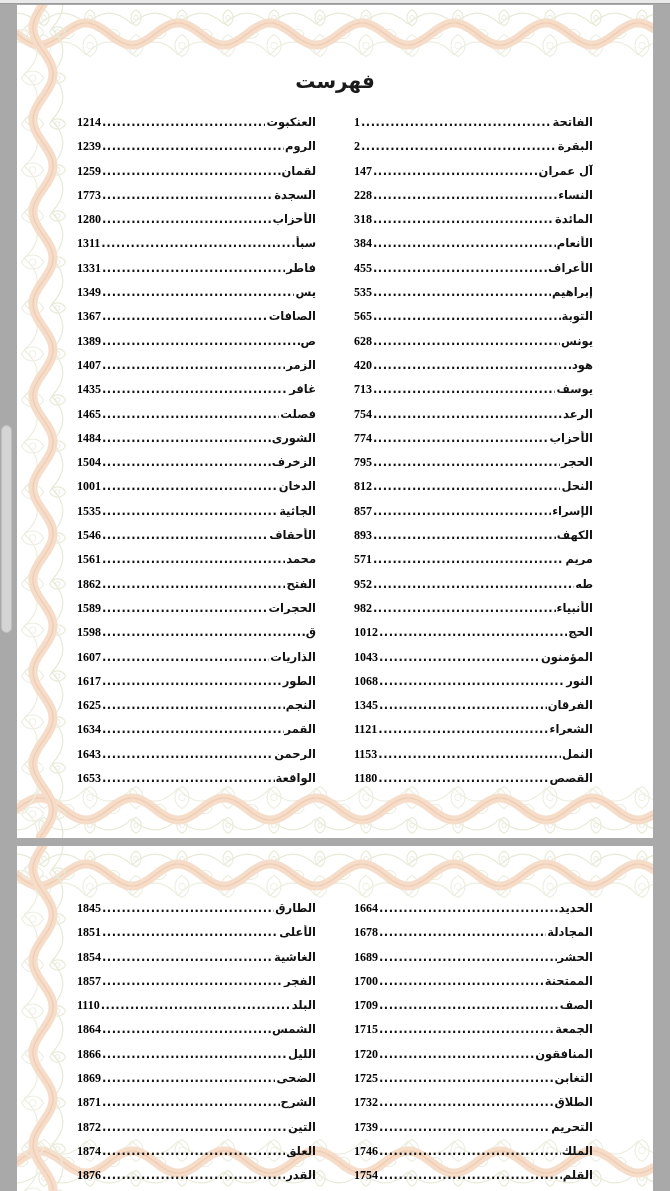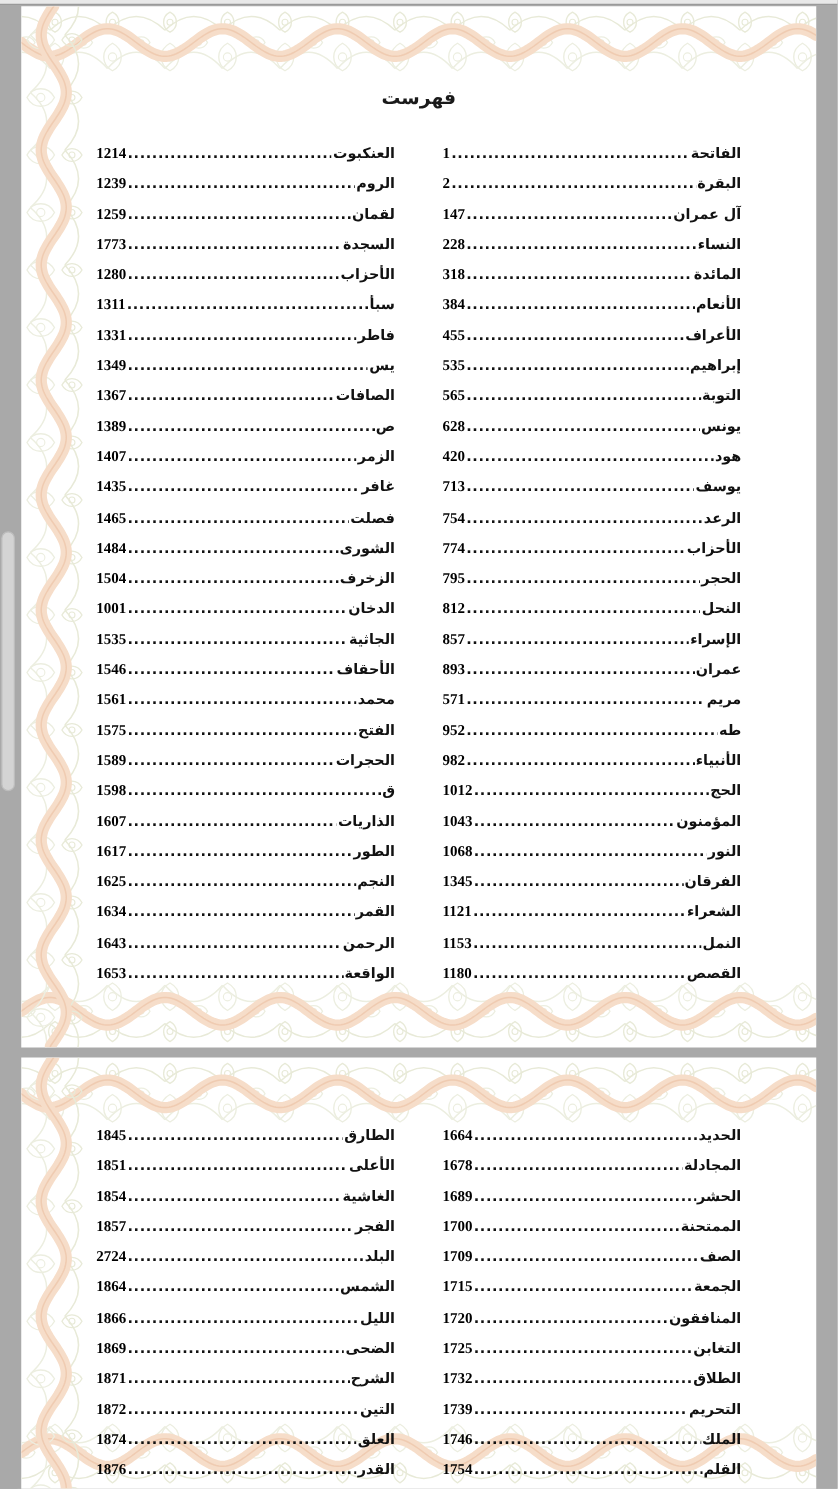--- a/index.html
+++ b/index.html
@@ -80,21 +80,21 @@
   .orn-right  { top: 0; bottom: 0; right: 0;   width: 52px; }
   .ornament svg { display: block; width: 100%; height: 100%; }
 
   
   .page-title {
     position: absolute;
     top: 64px;
     left: 0; right: 0;
     text-align: center;
     font-family: "DejaVu Sans", sans-serif;
-    font-size: 15px;
+    font-size: 20px;
     font-weight: bold;
     color: #1a1a1a;
     direction: rtl;
   }
   .index-columns {
     position: absolute;
     left: 60px;
     right: 60px;
     display: flex;
     flex-direction: row;
@@ -1083,21 +1083,21 @@
             <span class="entry-name">النحل</span>
             <span class="entry-leader">.................................................</span>
             <span class="entry-page">812</span>
           </div>
           <div class="entry">
             <span class="entry-name">الإسراء</span>
             <span class="entry-leader">.................................................</span>
             <span class="entry-page">857</span>
           </div>
           <div class="entry">
-            <span class="entry-name">عمران</span>
+            <span class="entry-name">الكهف</span>
             <span class="entry-leader">.................................................</span>
             <span class="entry-page">893</span>
           </div>
           <div class="entry">
             <span class="entry-name">مريم</span>
             <span class="entry-leader">.................................................</span>
             <span class="entry-page">571</span>
           </div>
           <div class="entry">
             <span class="entry-name">طه</span>
@@ -1237,21 +1237,21 @@
             <span class="entry-page">1546</span>
           </div>
           <div class="entry">
             <span class="entry-name">محمد</span>
             <span class="entry-leader">.................................................</span>
             <span class="entry-page">1561</span>
           </div>
           <div class="entry">
             <span class="entry-name">الفتح</span>
             <span class="entry-leader">.................................................</span>
-            <span class="entry-page">1575</span>
+            <span class="entry-page">1862</span>
           </div>
           <div class="entry">
             <span class="entry-name">الحجرات</span>
             <span class="entry-leader">.................................................</span>
             <span class="entry-page">1589</span>
           </div>
           <div class="entry">
             <span class="entry-name">ق</span>
             <span class="entry-leader">.................................................</span>
             <span class="entry-page">1598</span>
@@ -1988,21 +1988,21 @@
             <span class="entry-page">1854</span>
           </div>
           <div class="entry">
             <span class="entry-name">الفجر</span>
             <span class="entry-leader">.................................................</span>
             <span class="entry-page">1857</span>
           </div>
           <div class="entry">
             <span class="entry-name">البلد</span>
             <span class="entry-leader">.................................................</span>
-            <span class="entry-page">2724</span>
+            <span class="entry-page">1110</span>
           </div>
           <div class="entry">
             <span class="entry-name">الشمس</span>
             <span class="entry-leader">.................................................</span>
             <span class="entry-page">1864</span>
           </div>
           <div class="entry">
             <span class="entry-name">الليل</span>
             <span class="entry-leader">.................................................</span>
             <span class="entry-page">1866</span>

